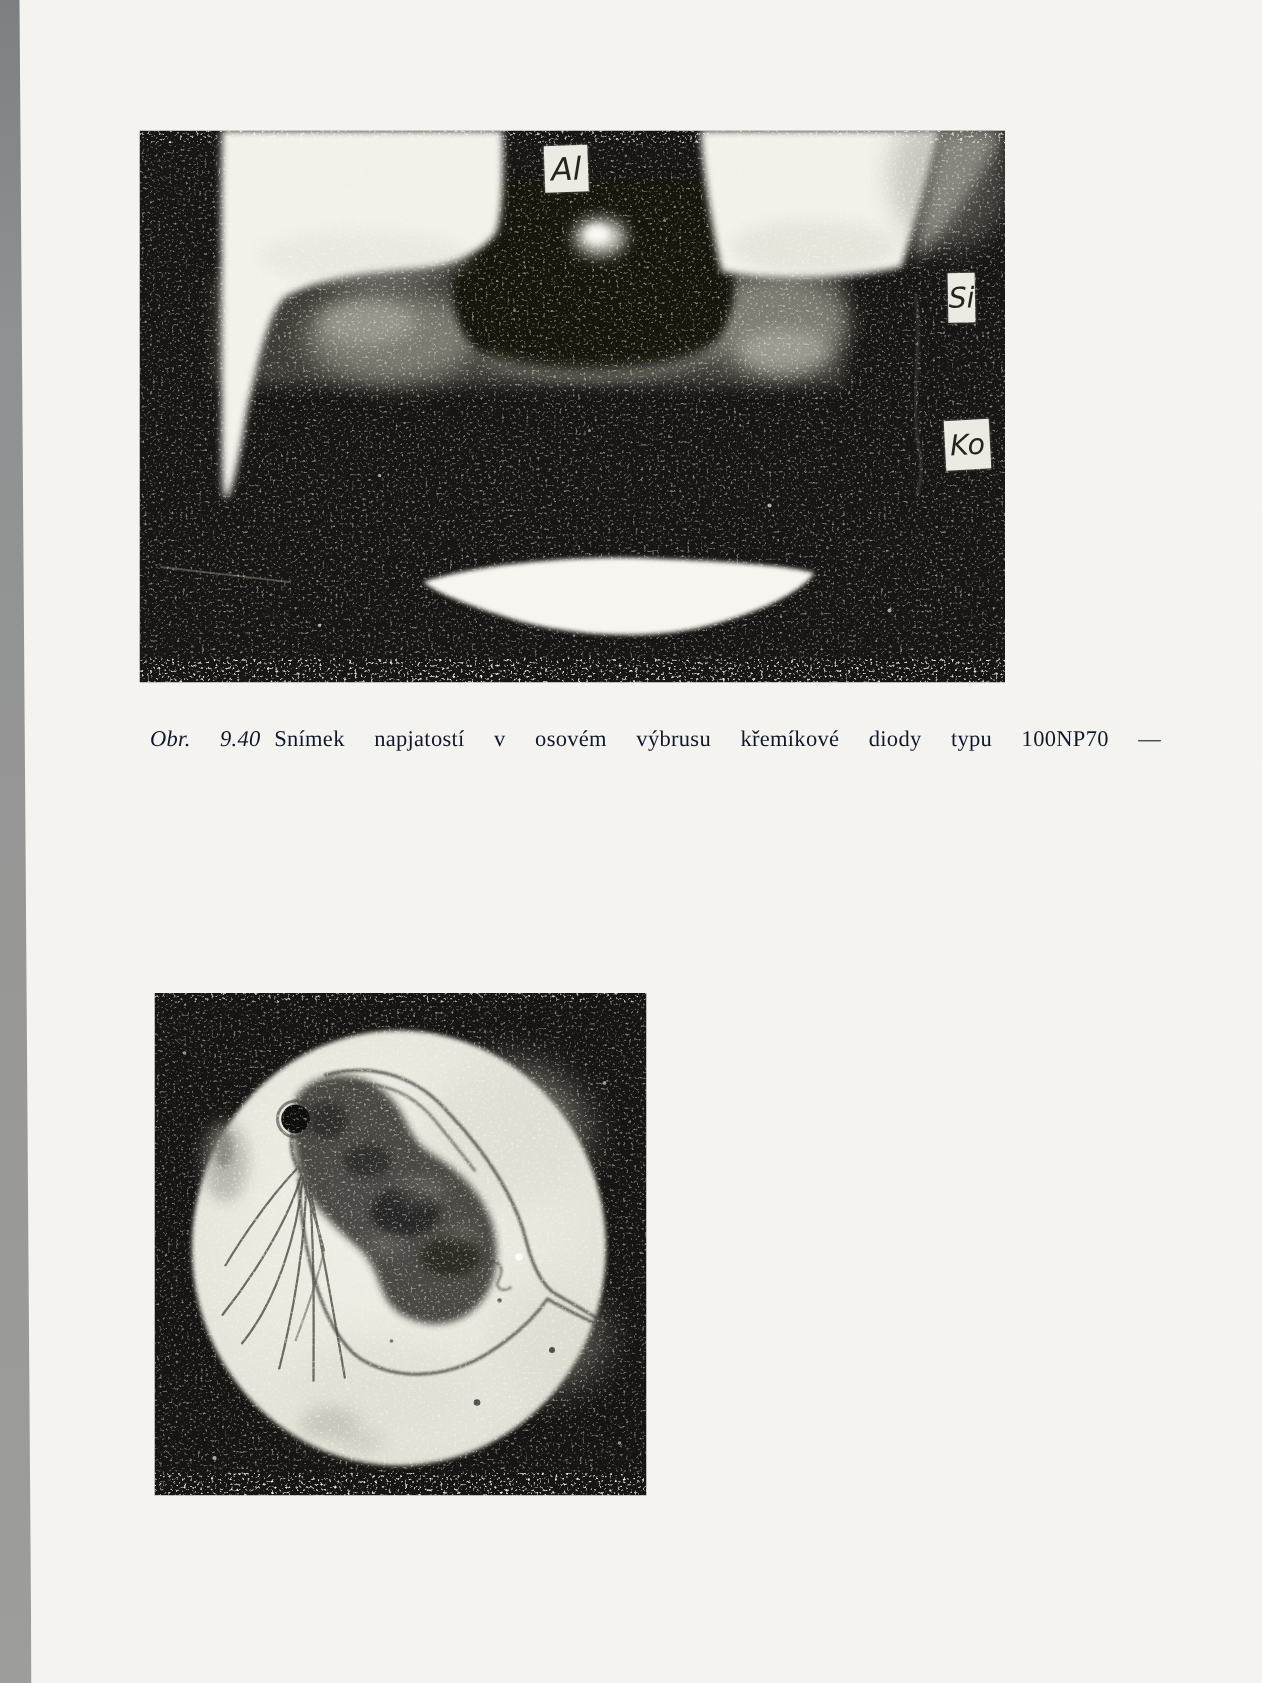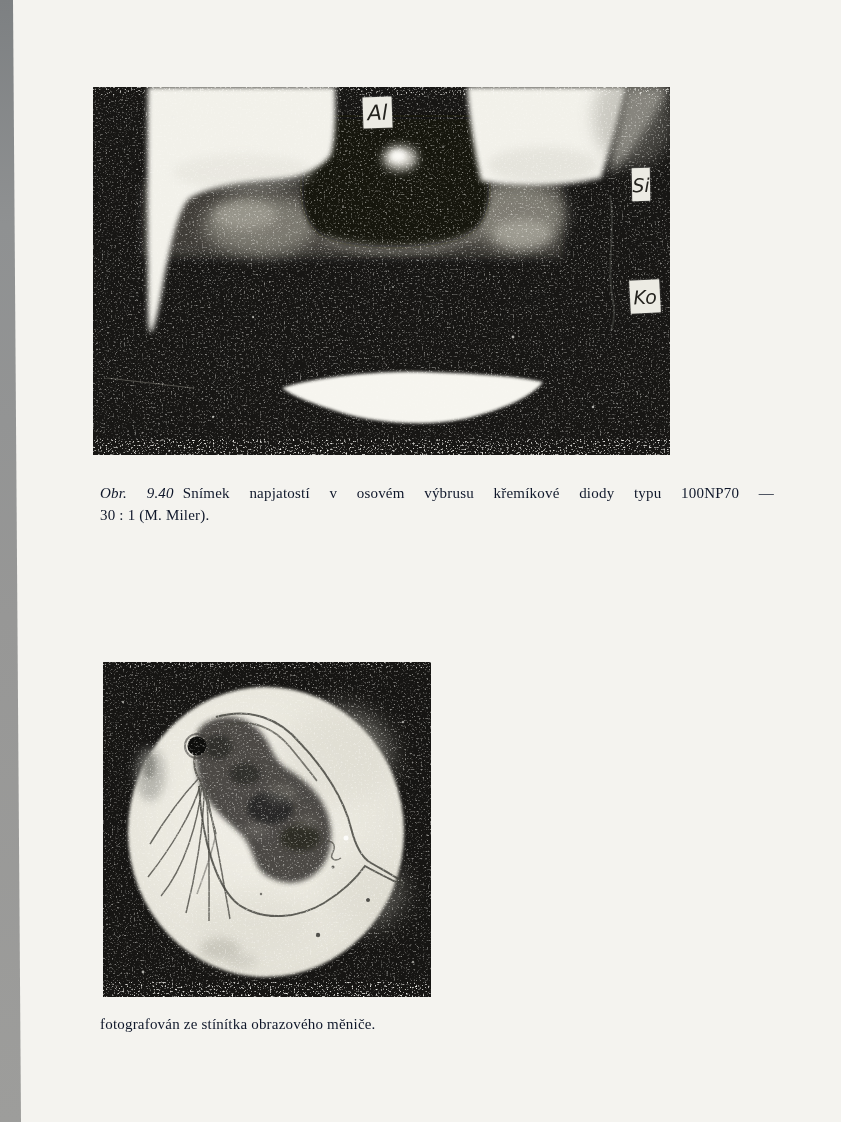--- a/index.html
+++ b/index.html
@@ -17,21 +17,21 @@
   .photo svg { display:block; }
   .photo1 { left:93px; top:87px; width:577px; height:368px; }
   .photo2 { left:103px; top:662px; width:328px; height:335px; }
   .plabel {
     position:absolute; background:#ecebe3; color:#24231e;
     font-family:"DejaVu Sans","Liberation Sans",sans-serif; font-style:italic;
     display:flex; align-items:center; justify-content:center;
     box-shadow:0 0 2px rgba(255,255,255,0.4);
   }
   .plabel-al { left:270px; top:10px; width:29px; height:31px; font-size:21px; transform:rotate(-2deg); }
-  .plabel-si { left:539px; top:81px; width:18px; height:33px; font-size:19px; transform:rotate(-1deg); }
+  .plabel-si { left:539px; top:95px; width:18px; height:33px; font-size:19px; transform:rotate(-1deg); }
   .plabel-ko { left:537px; top:193px; width:30px; height:33px; font-size:19px; transform:rotate(-3deg); }
   .caption {
     position:absolute; left:100px; width:674px;
     font-size:15px; line-height:22px; color:#0f172a;
     letter-spacing:0.2px;
   }
   .caption1 { top:482px; }
   .caption2 { top:1013px; }
   .cap-line { text-align:justify; text-align-last:justify; }
   .cap-last { text-align:left; }
@@ -126,21 +126,20 @@
       <rect y="352" width="577" height="16" filter="url(#grain)" opacity="0.9"></rect>
       <rect y="0" width="577" height="8" filter="url(#grain)" opacity="0.65"></rect>
     </svg>
     <div class="plabel plabel-al">Al</div>
     <div class="plabel plabel-si">Si</div>
     <div class="plabel plabel-ko">Ko</div>
   </div>
 
   <div class="caption caption1">
     <div class="cap-line"><span class="obr">Obr. 9.40</span><span>Snímek napjatostí v osovém výbrusu křemíkové diody typu 100NP70 —</span></div>
-    <div class="cap-last">30 : 1 (M. Miler).</div>
   </div>
 
   <div class="photo photo2">
     <svg viewBox="0 0 328 335" width="328" height="335">
       <rect width="328" height="335" fill="#161513"></rect>
       <ellipse cx="163" cy="170" rx="138" ry="145" fill="url(#fieldGrad)" filter="url(#b15)"></ellipse>
 
       <g>
         <ellipse cx="232" cy="95" rx="55" ry="48" fill="#d8d6ca" filter="url(#b12)" opacity="0.45"></ellipse>
         <ellipse cx="150" cy="262" rx="62" ry="32" fill="#dbd9ce" filter="url(#b12)" opacity="0.5"></ellipse>
@@ -197,15 +196,14 @@
         <circle cx="310" cy="300" r="1.2" fill="#efeee8" opacity="0.6"></circle>
         <circle cx="40" cy="310" r="1.4" fill="#efeee8" opacity="0.7"></circle>
       </g>
       <rect width="328" height="335" filter="url(#grain)" opacity="0.5"></rect>
       <rect y="320" width="328" height="15" filter="url(#grain)" opacity="0.95"></rect>
       <rect y="0" width="328" height="6" filter="url(#grain)" opacity="0.6"></rect>
     </svg>
   </div>
 
   <div class="caption caption2">
-    <div class="cap-last">fotografován ze stínítka obrazového měniče.</div>
   </div>
 </div>
 
 </body></html>

